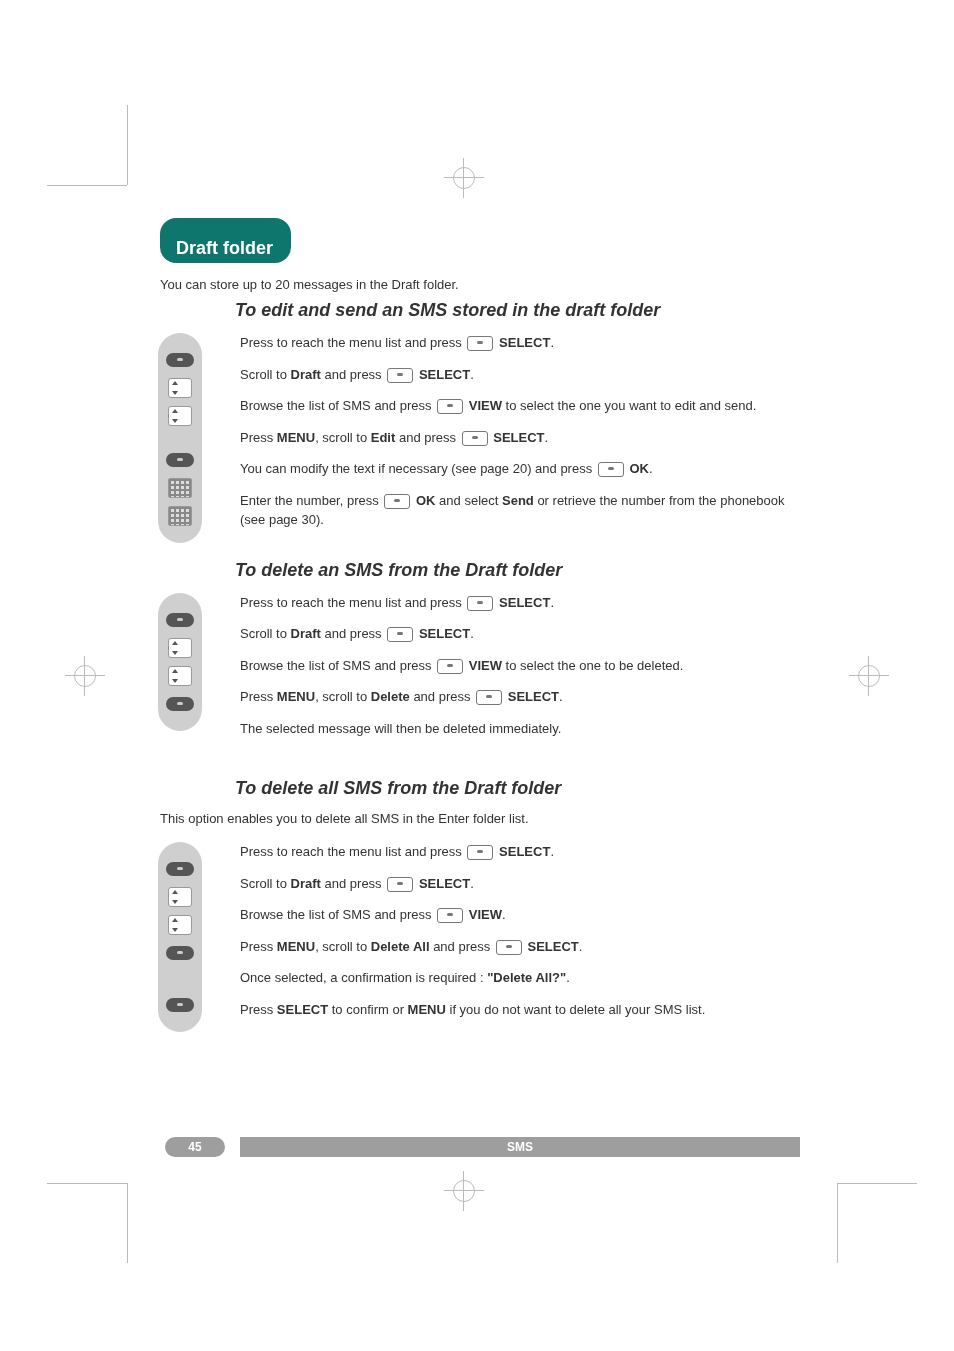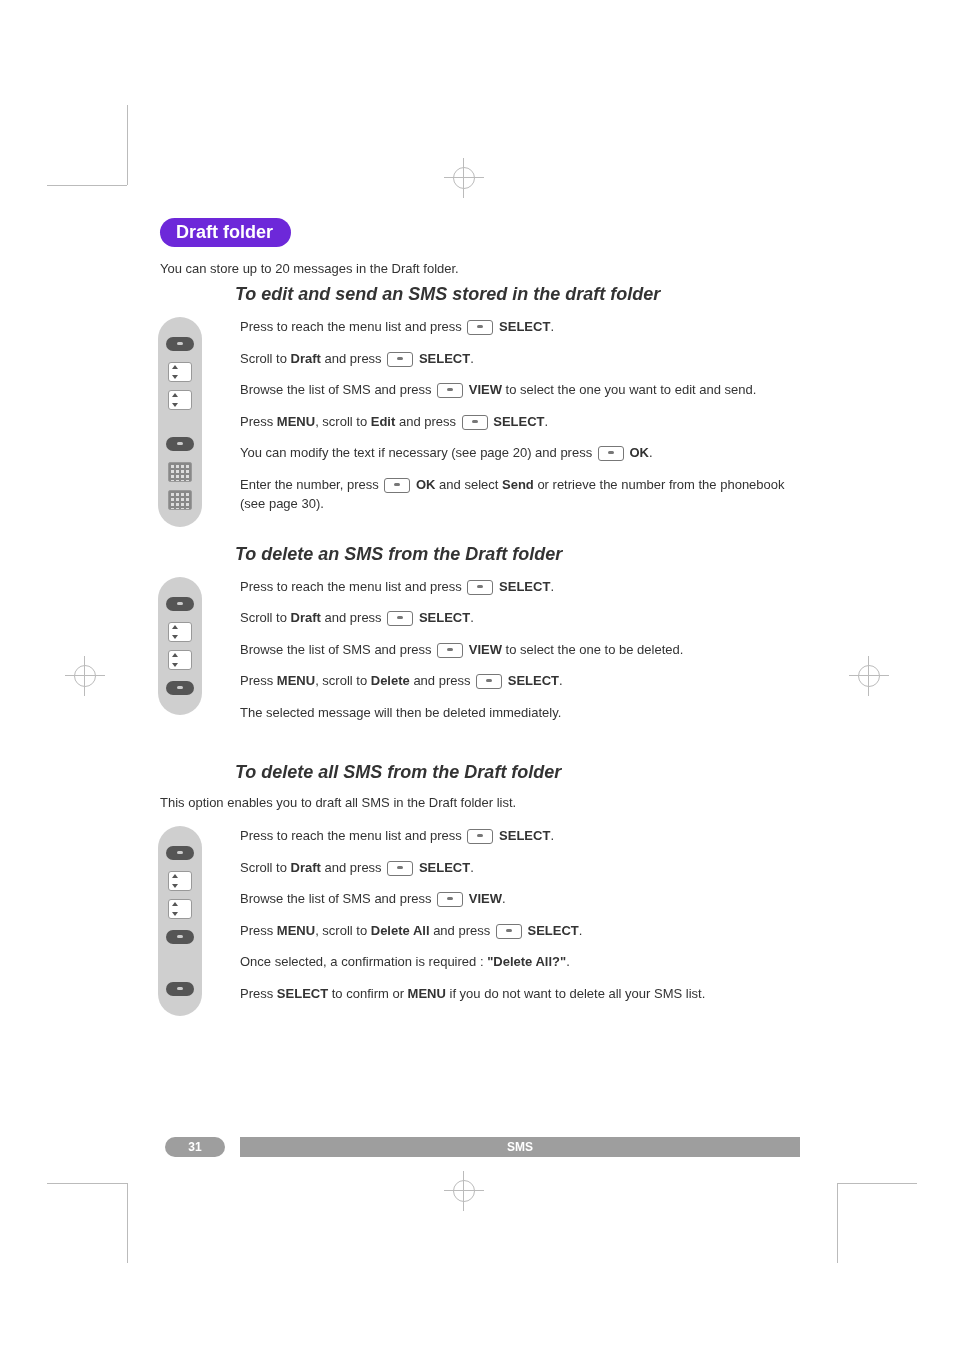--- a/index.html
+++ b/index.html
@@ -47,25 +47,25 @@
 
 .content {
   position: absolute;
   top: 218px;
   left: 160px;
   width: 640px;
 }
 
 .section-pill {
   display: inline-block;
-  background: #6d28d9;
+  background: #0f766e;
   color: #fff;
   font-weight: bold;
   font-size: 18px;
-  padding: 4px 18px 4px 16px;
+  padding: 20px 18px 4px 16px;
   border-radius: 16px;
   margin-bottom: 8px;
 }
 
 .intro {
   margin: 6px 0 8px 0;
 }
 
 .italic-head {
   font-style: italic;
@@ -328,21 +328,21 @@
         <div class="step"><span>Press to reach the menu list and press </span><span class="softkey"></span> <span class="b">SELECT</span><span>.</span></div>
         <div class="step"><span>Scroll to </span><span class="b">Draft</span><span> and press </span><span class="softkey"></span> <span class="b">SELECT</span><span>.</span></div>
         <div class="step"><span>Browse the list of SMS and press </span><span class="softkey"></span> <span class="b">VIEW</span><span> to select the one to be deleted.</span></div>
         <div class="step"><span>Press </span><span class="b">MENU</span><span>, scroll to </span><span class="b">Delete</span><span> and press </span><span class="softkey"></span> <span class="b">SELECT</span><span>.</span></div>
         <div class="step"><span>The selected message will then be deleted immediately.</span></div>
       </div>
     </div>
 
     
     <div class="italic-head" style="margin-top:40px">To delete all SMS from the Draft folder</div>
-    <div class="intro">This option enables you to draft all SMS in the Draft folder list.</div>
+    <div class="intro">This option enables you to delete all SMS in the Enter folder list.</div>
     <div class="proc" style="margin-top:16px">
       <div class="iconrail">
         <div class="ic">
             <div class="ic-btn"></div>
           </div>
         <div class="ic">
             <div class="ic-nav"></div>
           </div>
         <div class="ic">
             <div class="ic-nav"></div>
@@ -361,17 +361,17 @@
         <div class="step"><span>Browse the list of SMS and press </span><span class="softkey"></span> <span class="b">VIEW</span><span>.</span></div>
         <div class="step"><span>Press </span><span class="b">MENU</span><span>, scroll to </span><span class="b">Delete All</span><span> and press </span><span class="softkey"></span> <span class="b">SELECT</span><span>.</span></div>
         <div class="step"><span>Once selected, a confirmation is required : </span><span class="b">"Delete All?"</span><span>.</span></div>
         <div class="step"><span>Press </span><span class="b">SELECT</span><span> to confirm or </span><span class="b">MENU</span><span> if you do not want to delete all your SMS list.</span></div>
       </div>
     </div>
 
   </div>
 
   <div class="footer">
-    <div class="footer-num">31</div>
+    <div class="footer-num">45</div>
     <div class="footer-bar">SMS</div>
   </div>
 
 </div>
 
 </body></html>

